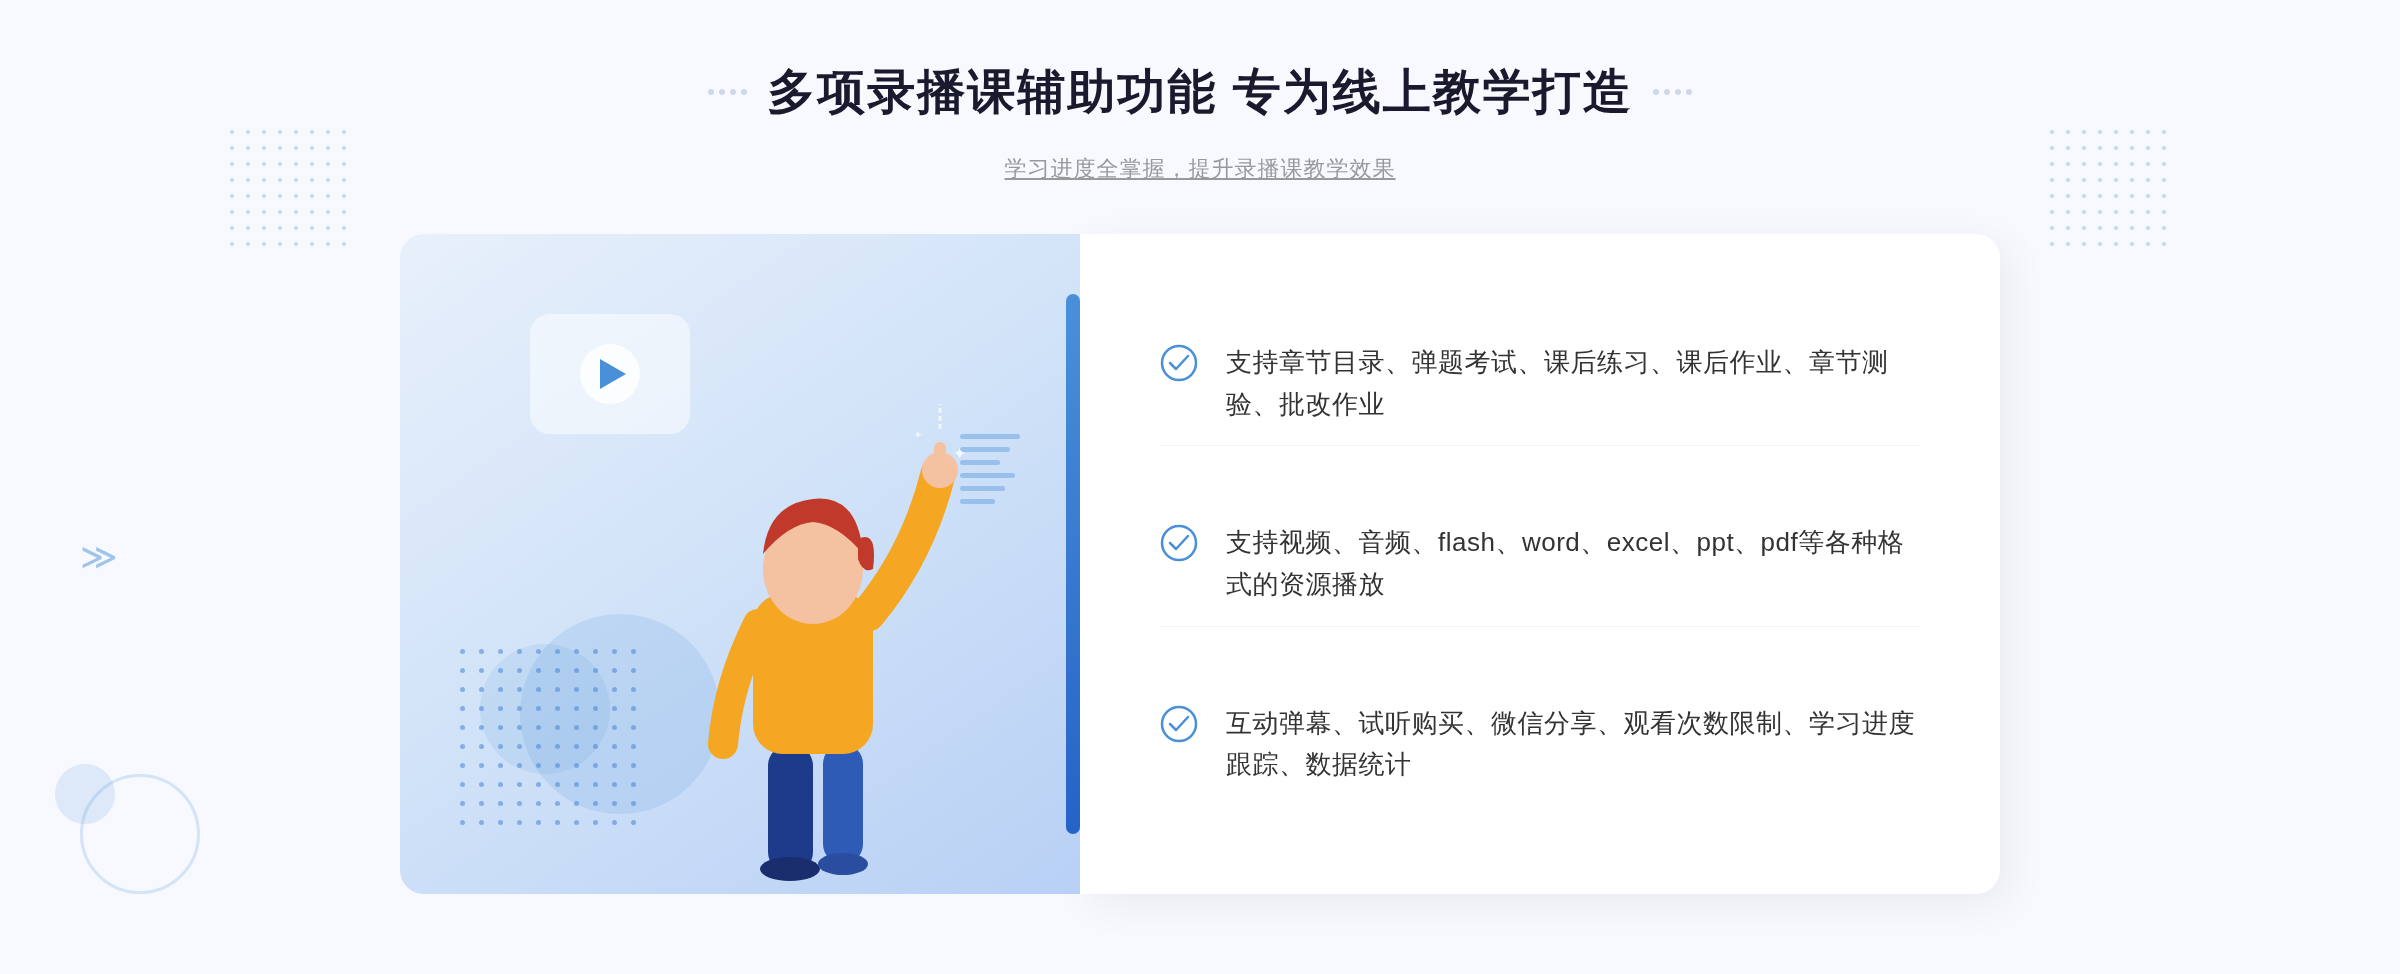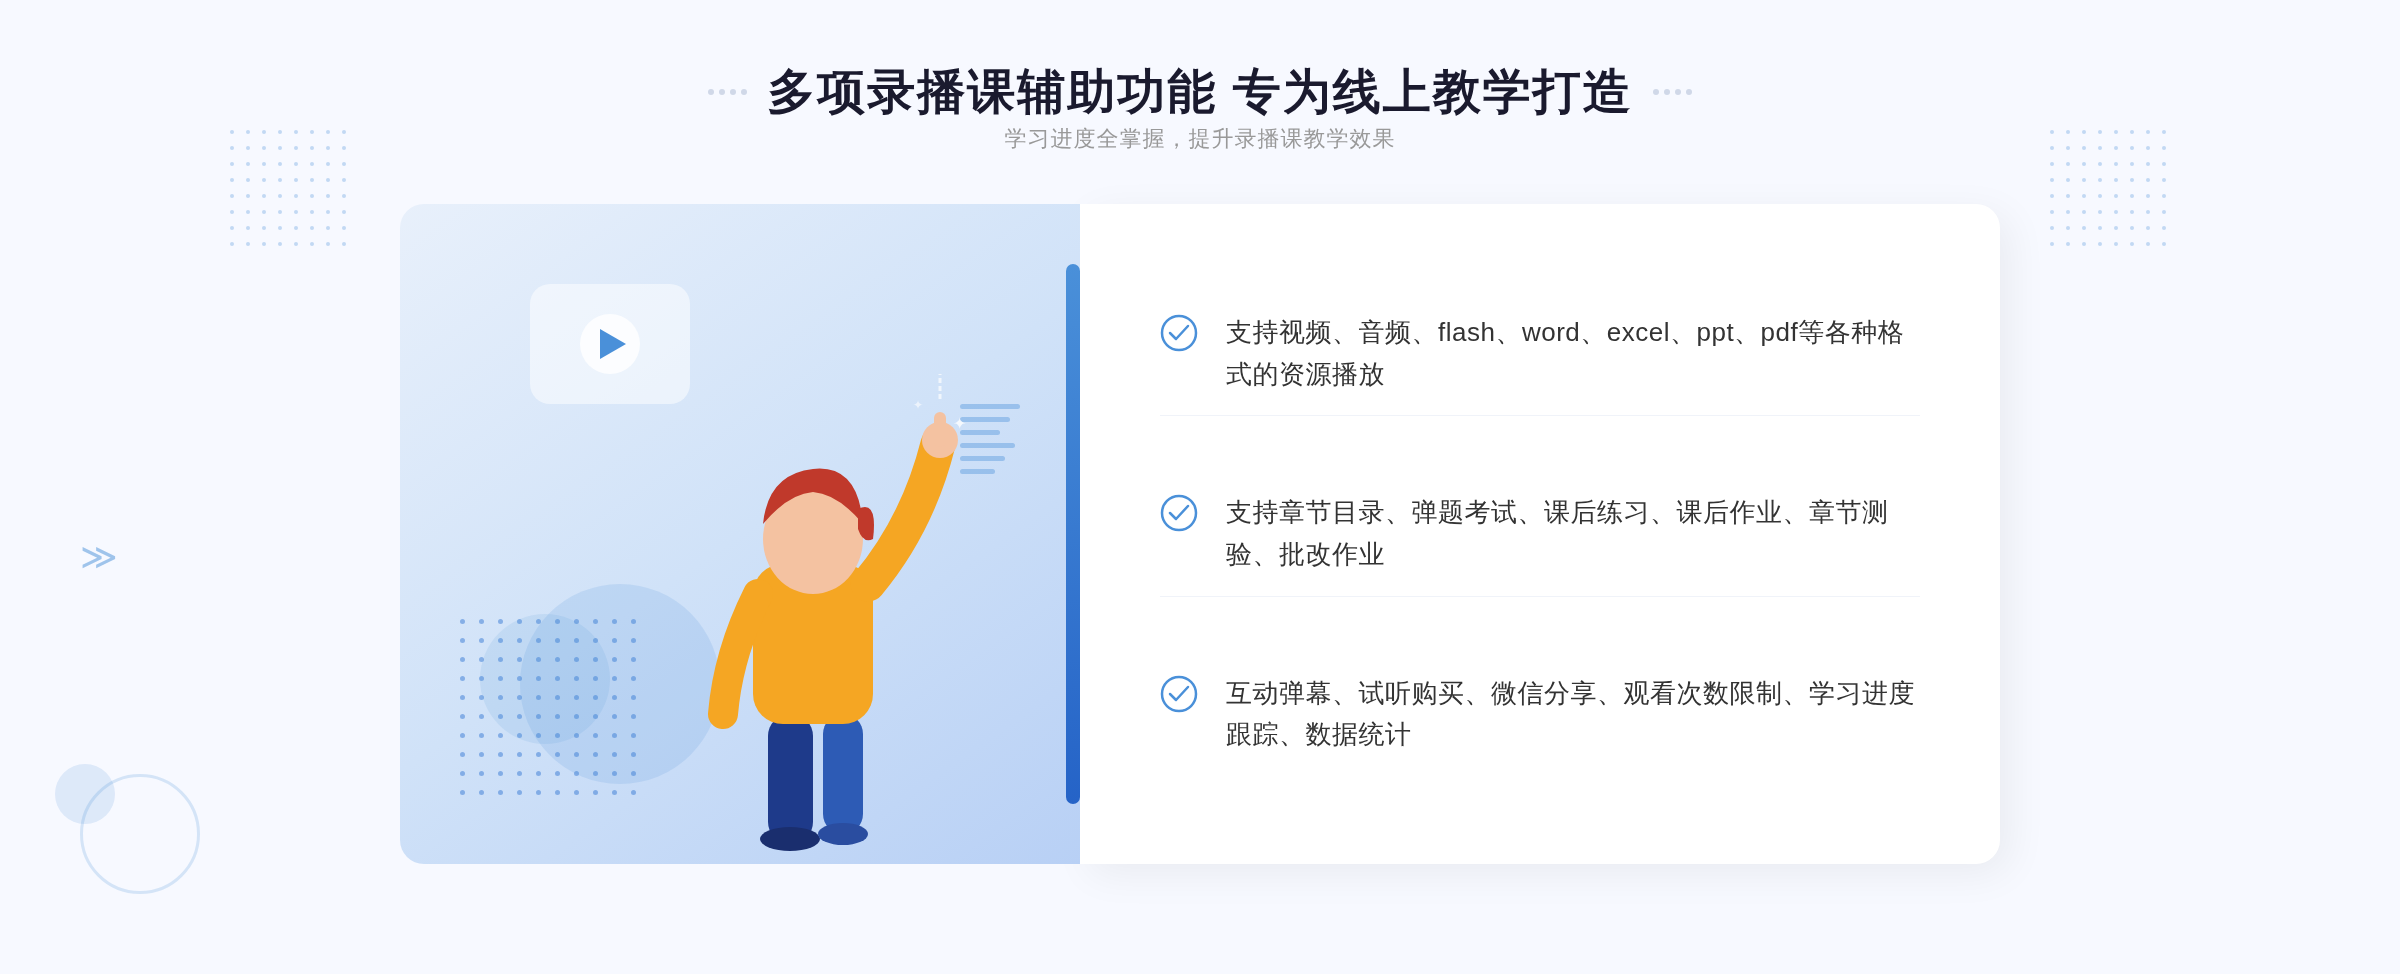--- a/index.html
+++ b/index.html
@@ -68,21 +68,21 @@
       margin-bottom: 50px;
       position: relative;
       z-index: 2;
     }
 
     .header-title-row {
       display: flex;
       align-items: center;
       justify-content: center;
       gap: 20px;
-      margin-bottom: 0;
+      margin-bottom: 30px;
     }
 
     .title-deco {
       display: flex;
       gap: 5px;
       align-items: center;
     }
 
     .title-deco span {
       display: block;
@@ -96,20 +96,21 @@
       font-size: 48px;
       font-weight: 700;
       color: #1a1a2e;
       letter-spacing: 2px;
     }
 
     .sub-title {
       font-size: 22px;
       color: #999;
       letter-spacing: 1px;
+      text-decoration: underline;
     }
 
     
     .content-area {
       display: flex;
       align-items: stretch;
       width: 1600px;
       position: relative;
       z-index: 2;
     }
@@ -636,29 +637,29 @@
 
     </div>
 
     <div class="features-panel">
 
       <div class="feature-item">
         <svg class="check-icon" viewBox="0 0 38 38" xmlns="http://www.w3.org/2000/svg">
           <circle cx="19" cy="19" r="17" fill="none" stroke="#4a90d9" stroke-width="2.5"></circle>
           <polyline points="10,19 16,25 28,12" fill="none" stroke="#4a90d9" stroke-width="2.5" stroke-linecap="round" stroke-linejoin="round"></polyline>
         </svg>
-        <span class="feature-text">支持视频、音频、flash、word、excel、ppt、pdf等各种格式的资源播放</span>
+        <span class="feature-text">支持章节目录、弹题考试、课后练习、课后作业、章节测验、批改作业</span>
       </div>
 
       <div class="feature-item">
         <svg class="check-icon" viewBox="0 0 38 38" xmlns="http://www.w3.org/2000/svg">
           <circle cx="19" cy="19" r="17" fill="none" stroke="#4a90d9" stroke-width="2.5"></circle>
           <polyline points="10,19 16,25 28,12" fill="none" stroke="#4a90d9" stroke-width="2.5" stroke-linecap="round" stroke-linejoin="round"></polyline>
         </svg>
-        <span class="feature-text">支持章节目录、弹题考试、课后练习、课后作业、章节测验、批改作业</span>
+        <span class="feature-text">支持视频、音频、flash、word、excel、ppt、pdf等各种格式的资源播放</span>
       </div>
 
 
       <div class="feature-item">
         <svg class="check-icon" viewBox="0 0 38 38" xmlns="http://www.w3.org/2000/svg">
           <circle cx="19" cy="19" r="17" fill="none" stroke="#4a90d9" stroke-width="2.5"></circle>
           <polyline points="10,19 16,25 28,12" fill="none" stroke="#4a90d9" stroke-width="2.5" stroke-linecap="round" stroke-linejoin="round"></polyline>
         </svg>
         <span class="feature-text">互动弹幕、试听购买、微信分享、观看次数限制、学习进度跟踪、数据统计</span>
       </div>

